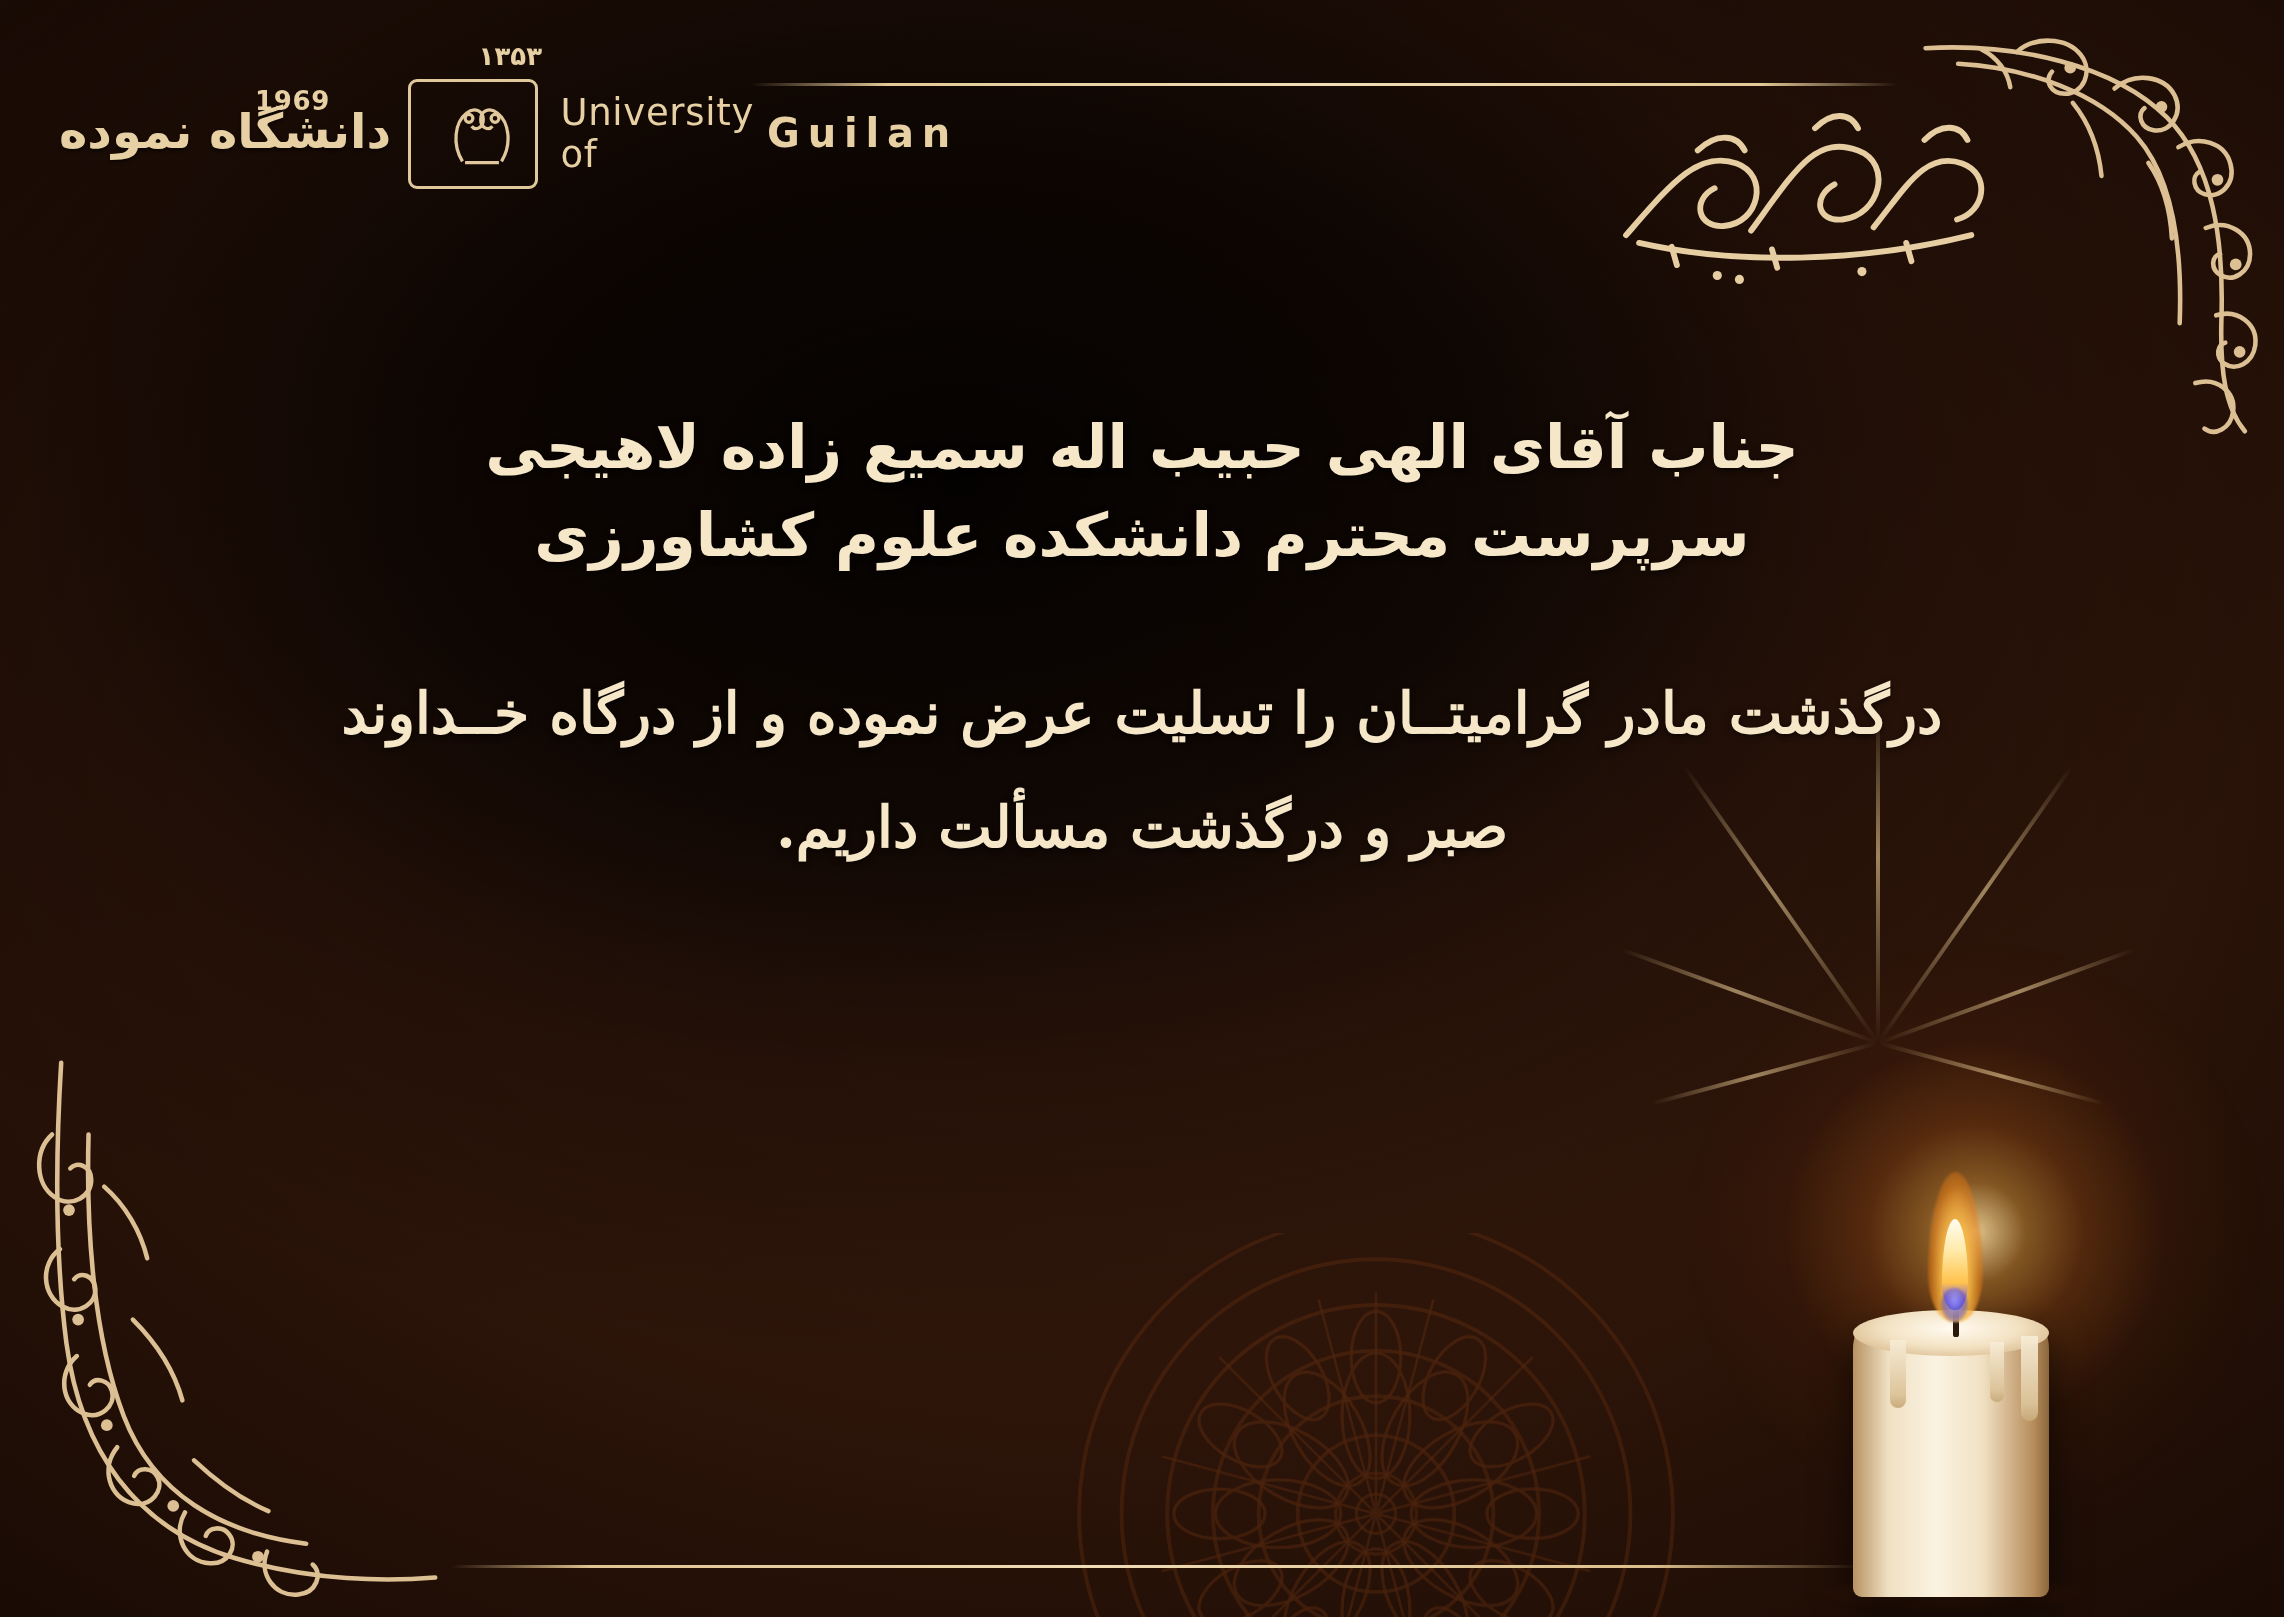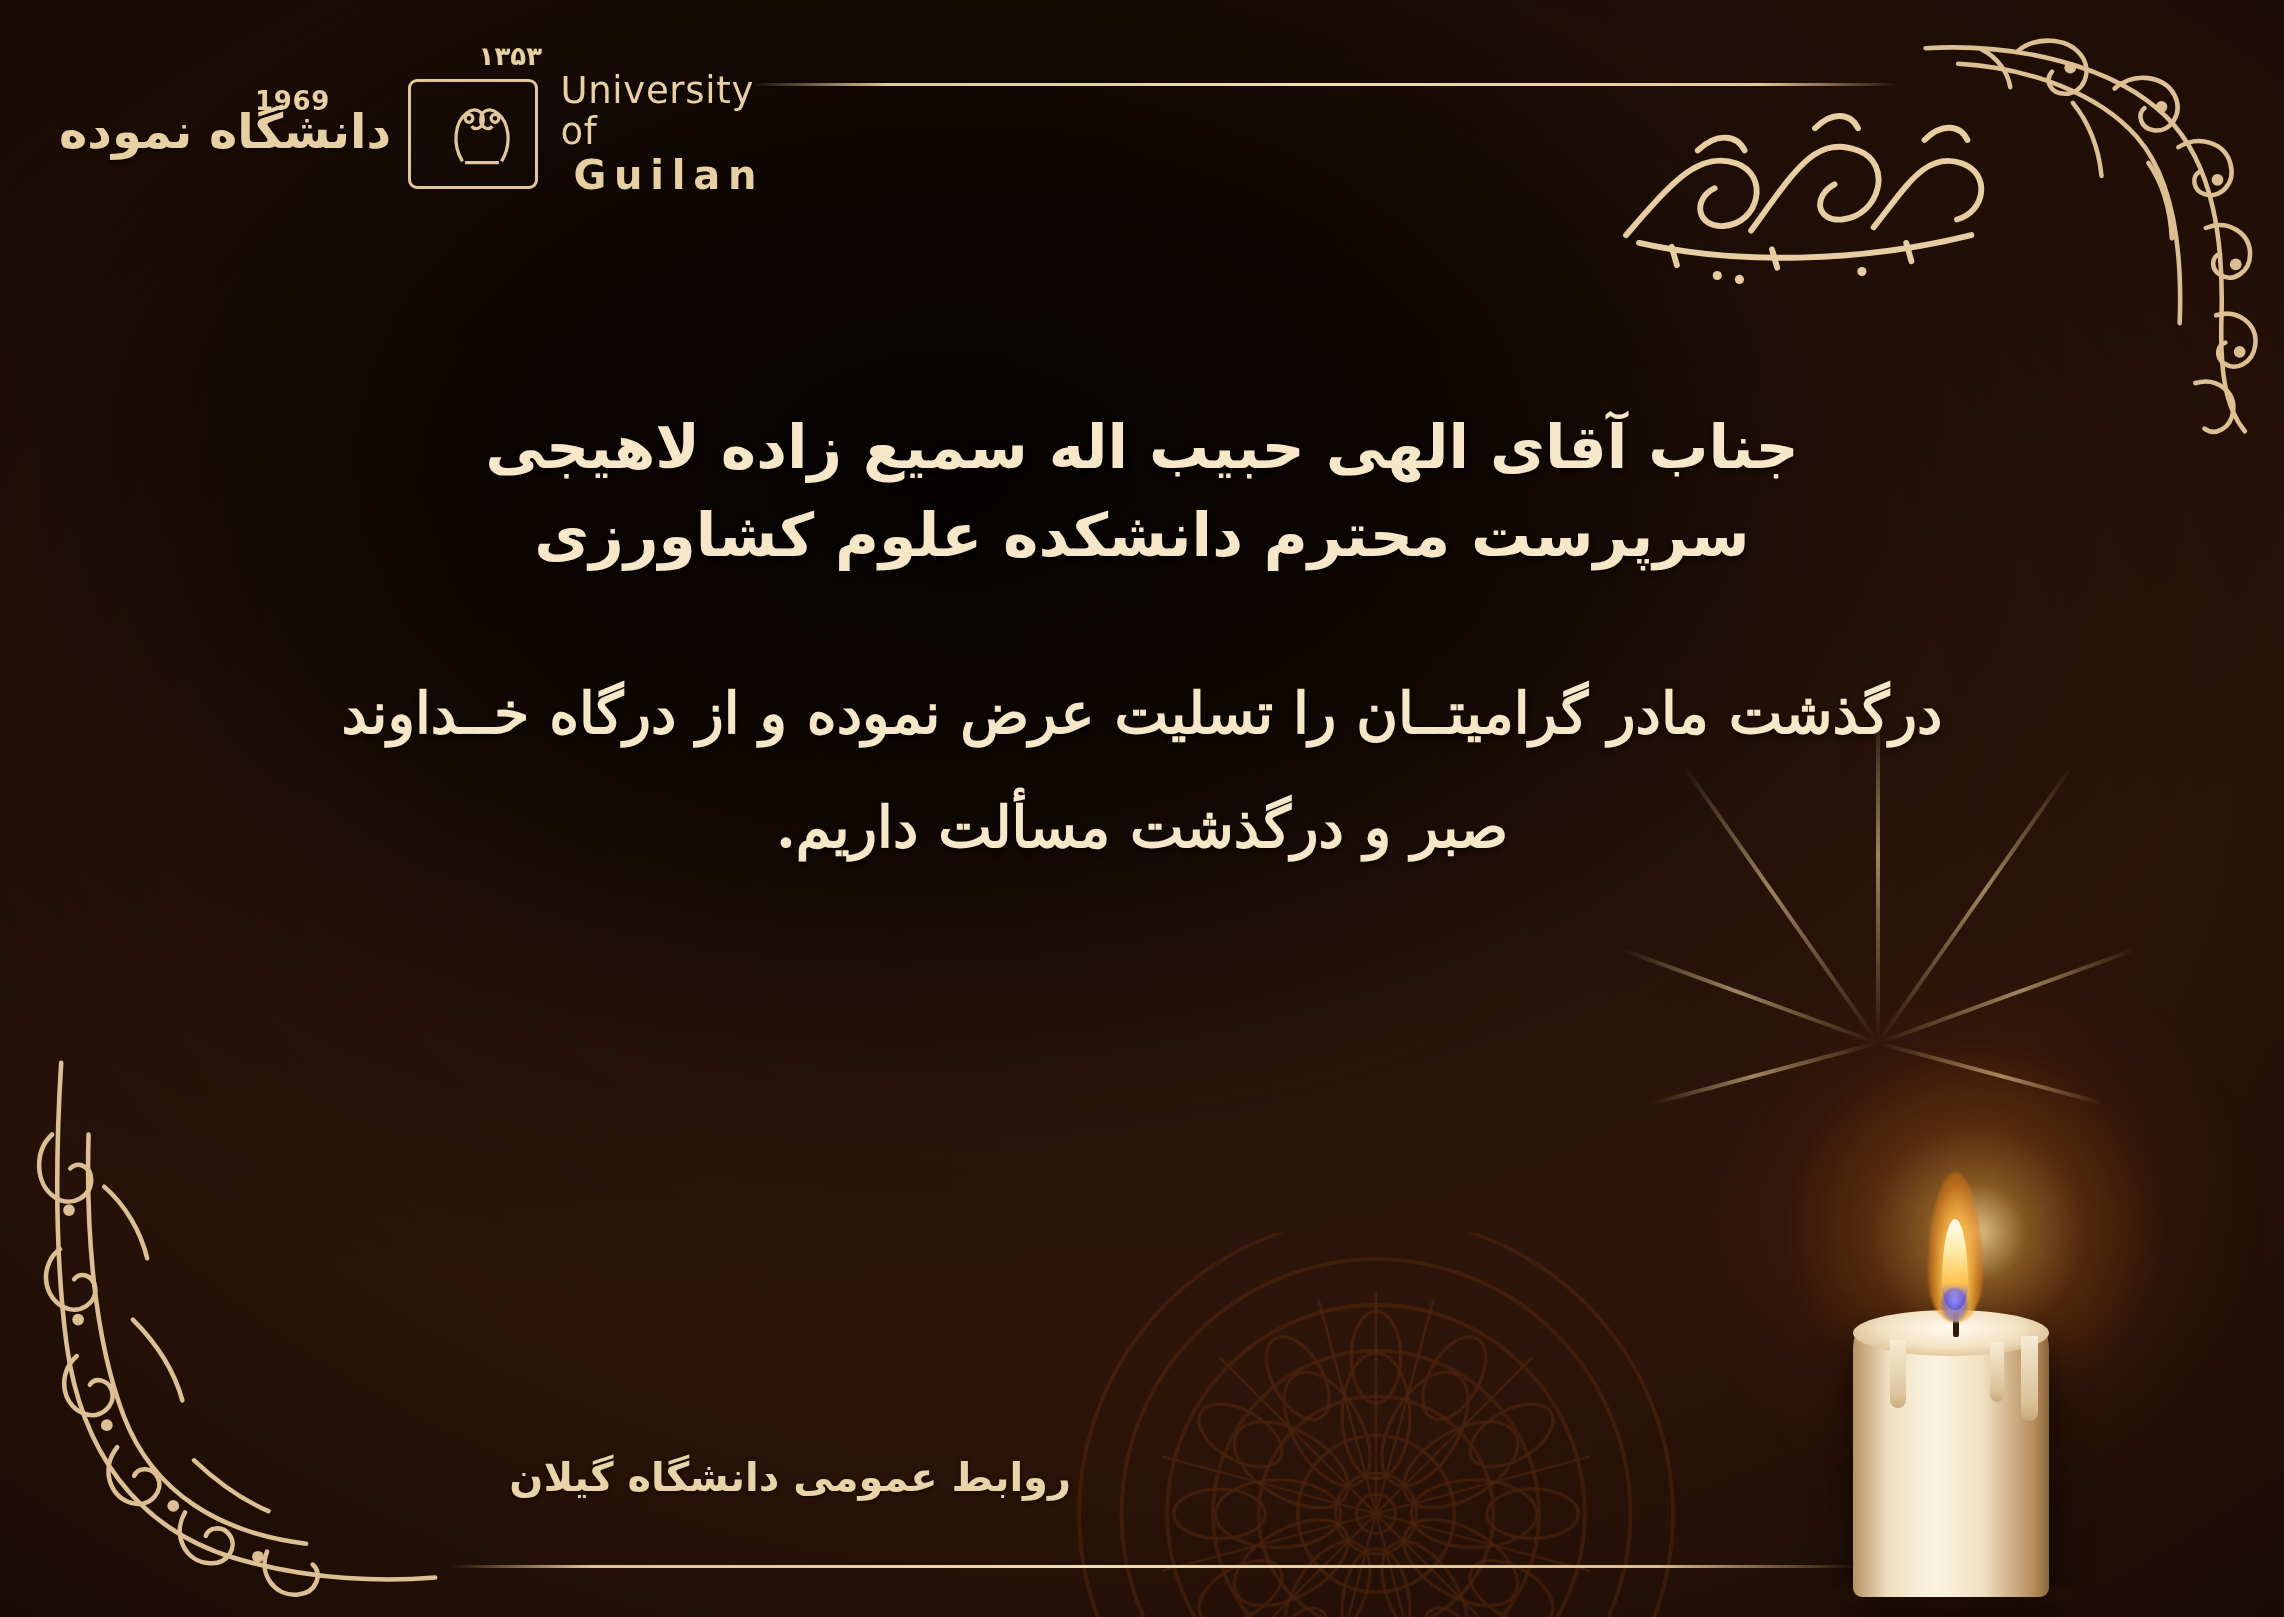--- a/index.html
+++ b/index.html
@@ -90,21 +90,21 @@
     color: #e7d0a4;
     font-size: 26px;
     font-weight: 700;
     letter-spacing: 0.7px;
     white-space: nowrap;
   }
   .logo-year.fa-year { top: -38px; right: -3.9px; }
   .logo-year.en-year { top: -38px; left: -3.9px; }
   .logo-en {
     display: flex;
-    flex-direction: column;
+    flex-direction: row;
     align-items: center;
     justify-content: center;
     direction: ltr;
     color: #e7d0a4;
     line-height: 1.12;
     margin-left: 5.2px;
   }
   .logo-en .l1 { font-size: 37px; font-weight: 400; letter-spacing: 0.7px; }
   .logo-en .l2 { font-size: 40px; font-weight: 700; letter-spacing: 7.8px; margin-left: 13px; }
 
@@ -425,21 +425,20 @@
     <div class="addressee">
       <span class="l1">جناب آقای الهی حبیب اله سمیع زاده لاهیجی</span>
       <span class="l2">سرپرست محترم دانشکده علوم کشاورزی</span>
     </div>
     <div class="body-text">
       <div>درگذشت مادر گرامیتــان را تسلیت عرض نموده و از درگاه خــداوند</div>
       <div>صبر و درگذشت  مسألت داریم.</div>
     </div>
   </div>
 
-  <div class="signature">روابط عمومی دانشگاه گیلان</div>
 
   <div class="rule-bottom"></div>
 
   <div class="candle-area">
     <div class="glow"></div>
     <div class="ray" style="transform: rotate(0deg);"></div>
     <div class="ray" style="transform: rotate(35deg);"></div>
     <div class="ray" style="transform: rotate(-35deg);"></div>
     <div class="ray" style="transform: rotate(70deg); height:274px;"></div>
     <div class="ray" style="transform: rotate(-70deg); height:274px;"></div>

